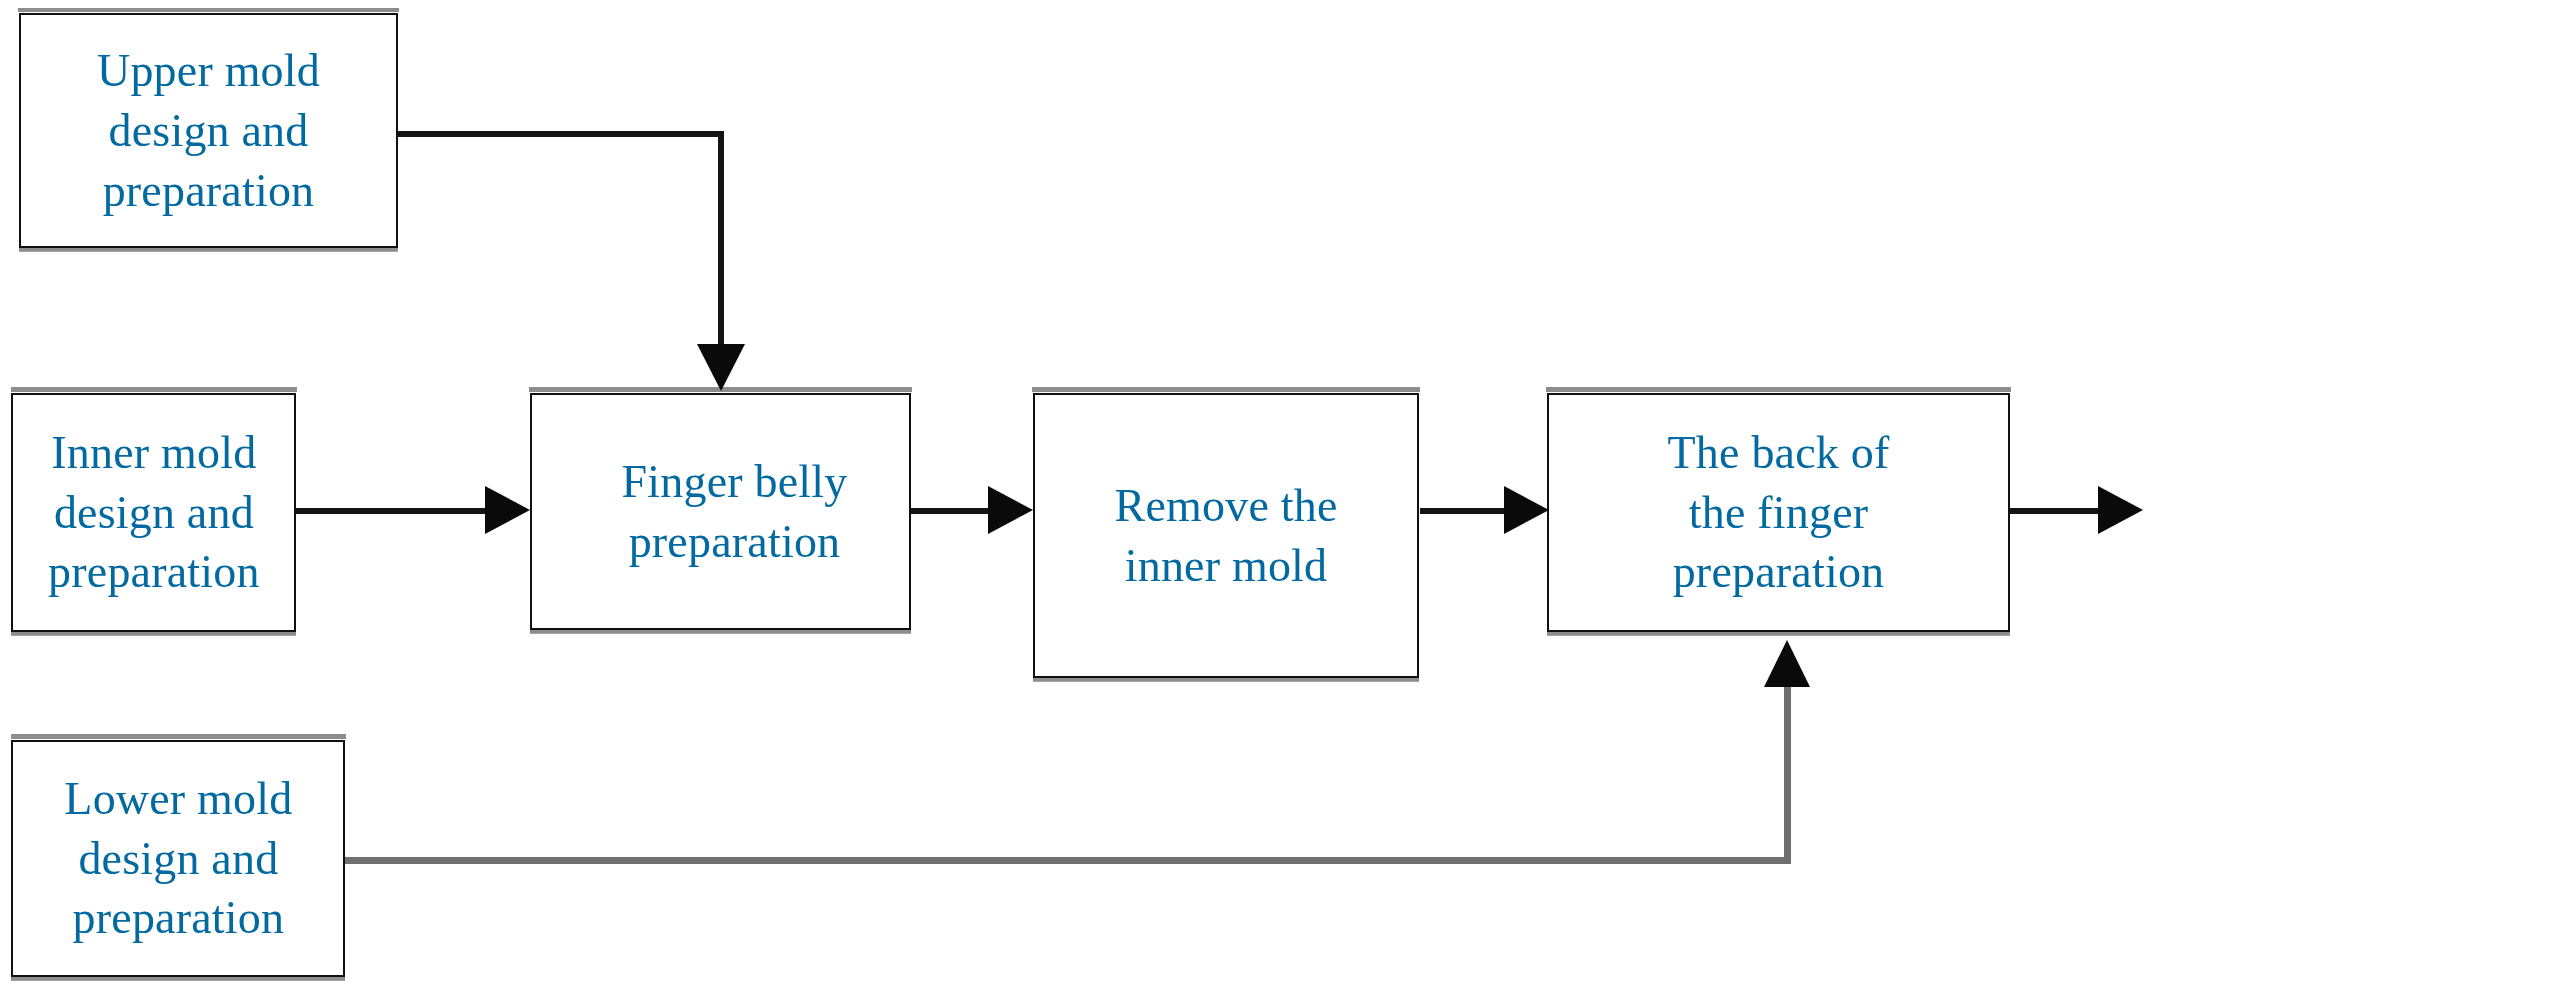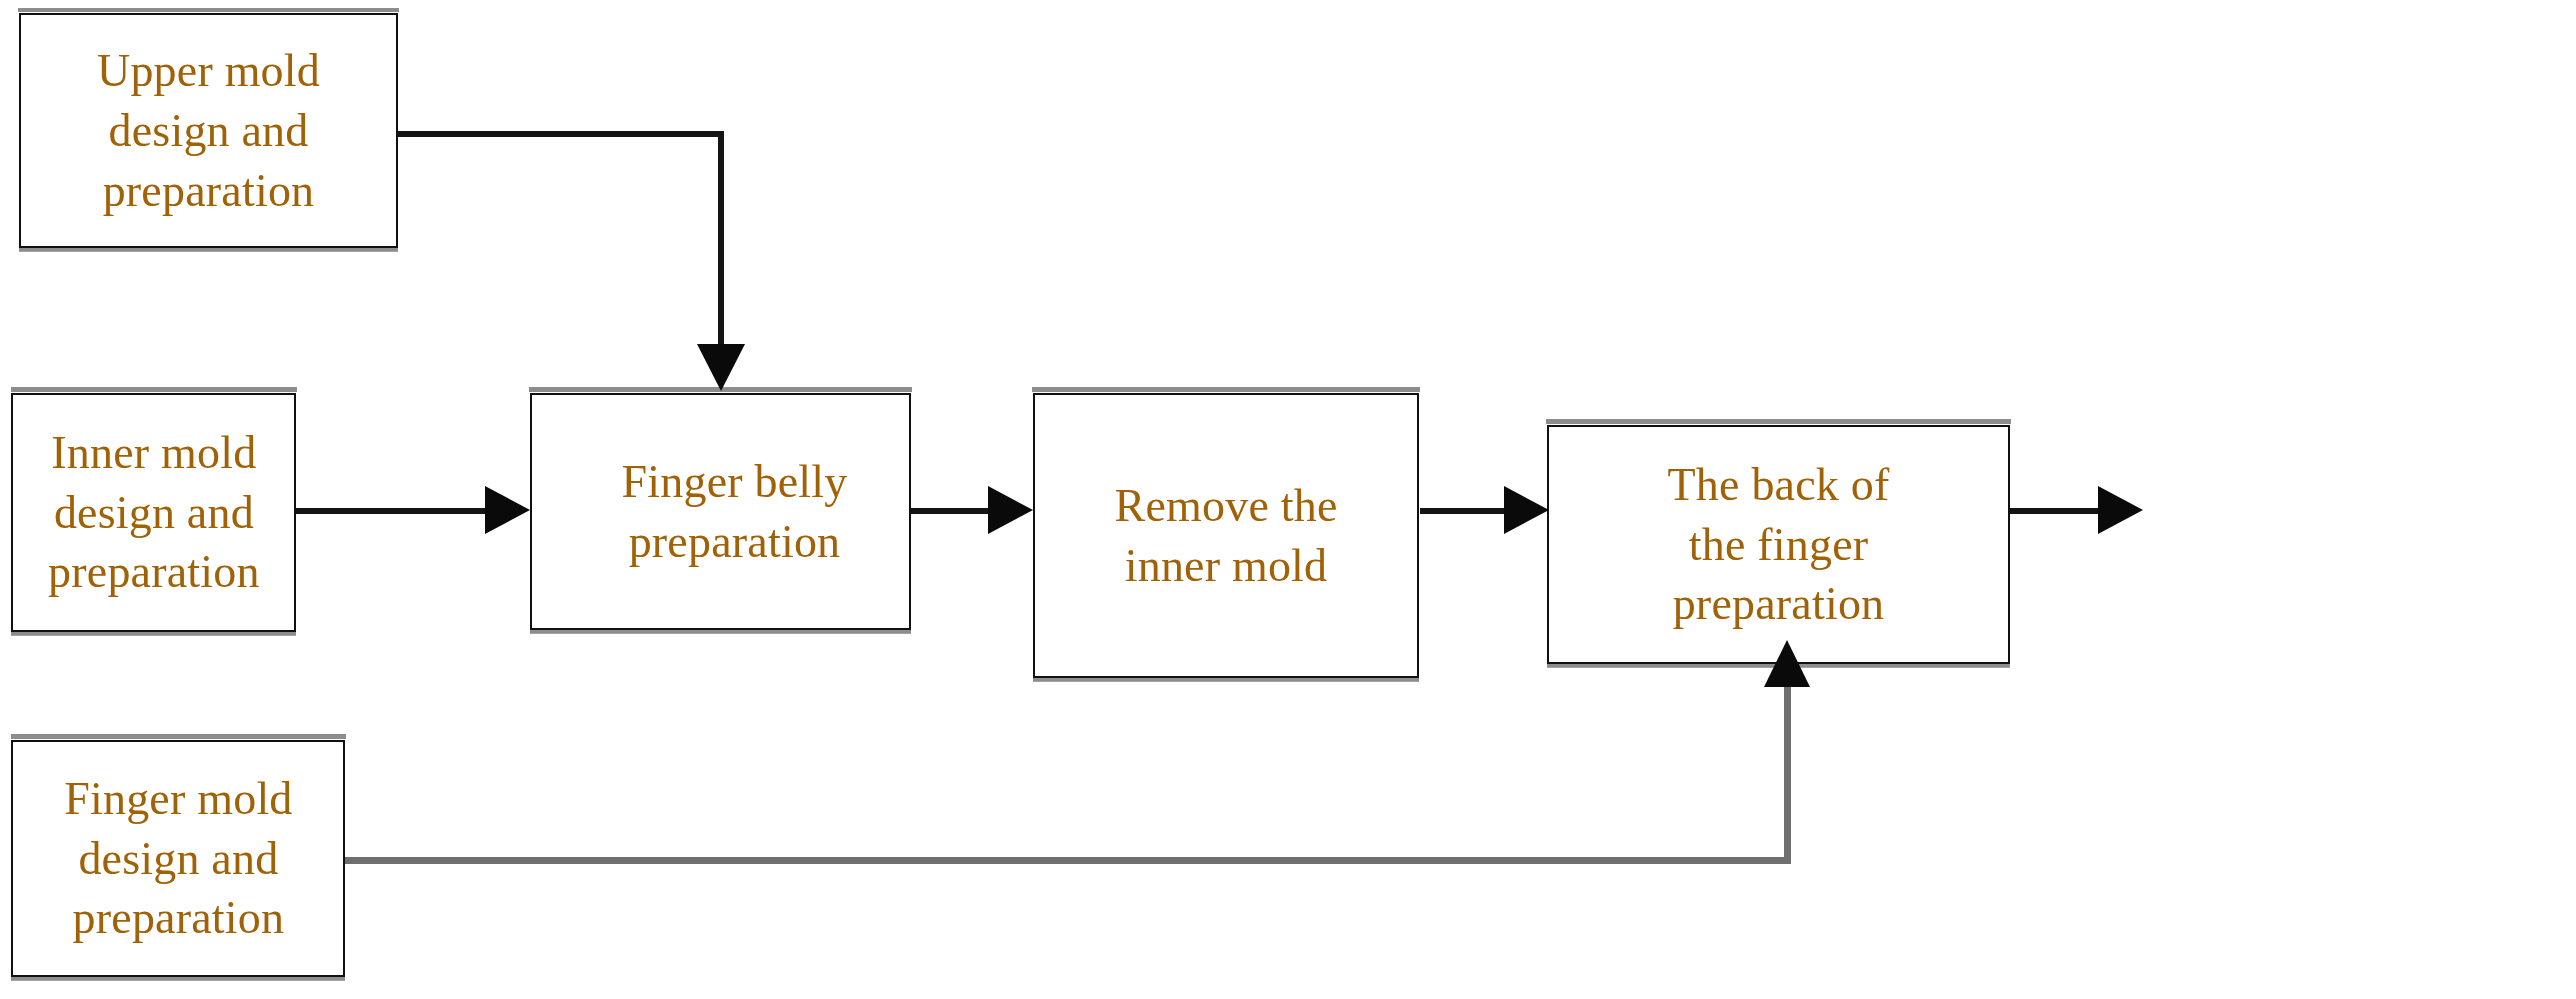--- a/index.html
+++ b/index.html
@@ -17,21 +17,21 @@
   }
   .node {
     position: absolute;
     box-sizing: border-box;
     background: #ffffff;
     border: 2.8px solid #101010;
     display: flex;
     align-items: center;
     justify-content: center;
     text-align: center;
-    color: #a16207;
+    color: #0369a1;
     font-size: 46px;
     line-height: 1.30;
     letter-spacing: 0.2px;
     
     box-shadow: 0 3.8px 0 0 #8d8d8d, -3.8px 0 0 0 rgba(140,140,140,0.0);
   }
   .node .label {
     display: block;
     padding: 0 9.5px;
     white-space: pre-line;
@@ -96,29 +96,29 @@
   <div class="node" style="left:530px; top:393px; width:381px; height:237px;padding-left:28px;">
     <span class="label">Finger belly
 preparation</span>
   </div>
 
   <div class="node" style="left:1033px; top:393px; width:386px; height:285px;">
     <span class="label">Remove the
 inner mold</span>
   </div>
 
-  <div class="node" style="left:1547px; top:393px; width:463px; height:239px;margin-top:32px;">
+  <div class="node" style="left:1547px; top:393px; width:463px; height:239px;">
     <span class="label">The back of
 the finger
 preparation</span>
   </div>
 
 
   <div class="node" style="left:11.4px; top:740px; width:334px; height:237px;">
-    <span class="label">Finger mold
+    <span class="label">Lower mold
 design and
 preparation</span>
   </div>
 
   <div class="edge" style="left:397px; top:131px; width:326px; height:5.7px;"></div>
   <div class="edge" style="left:718px; top:131px; width:5.7px; height:218px;"></div>
   <div class="arrow-down" style="left:697px; top:344px;"></div>
 
   <div class="edge" style="left:296px; top:508px; width:194px; height:5.7px;"></div>
   <div class="arrow-right" style="left:485px; top:486px;"></div>

